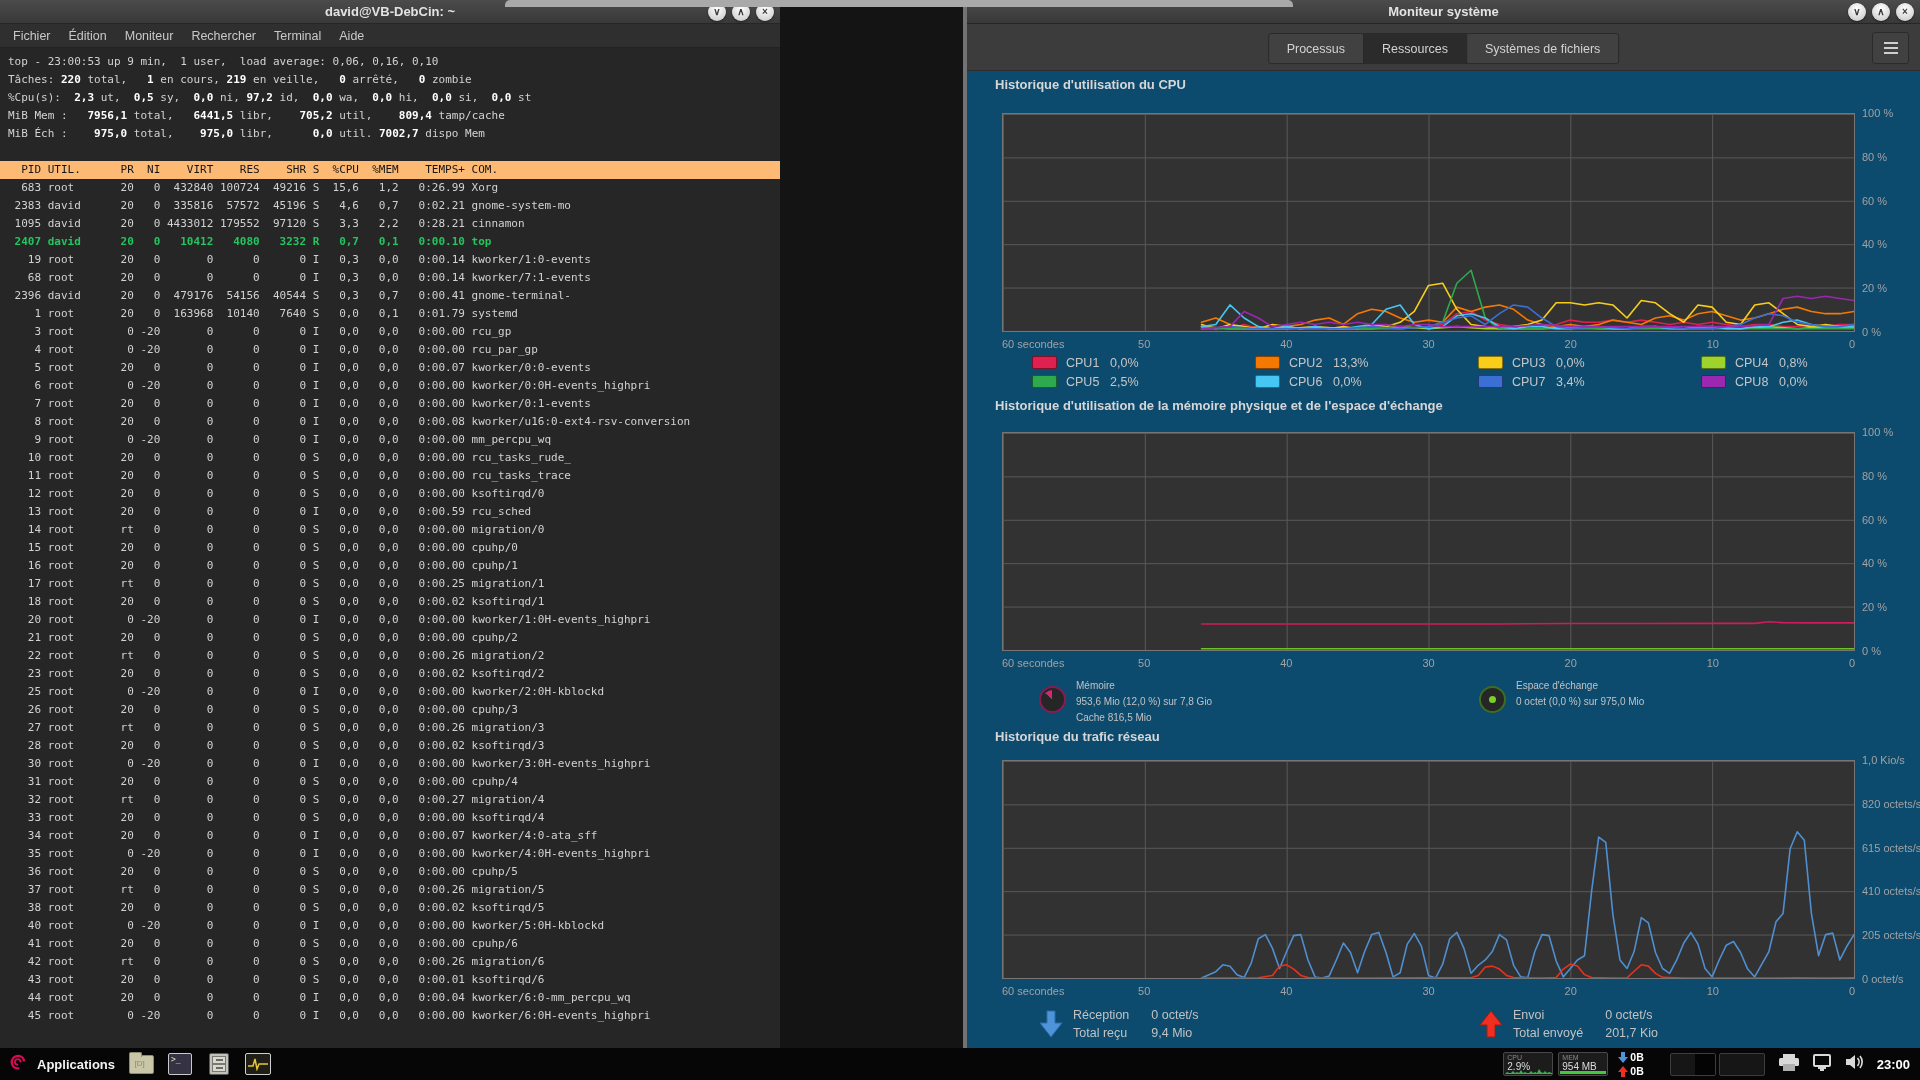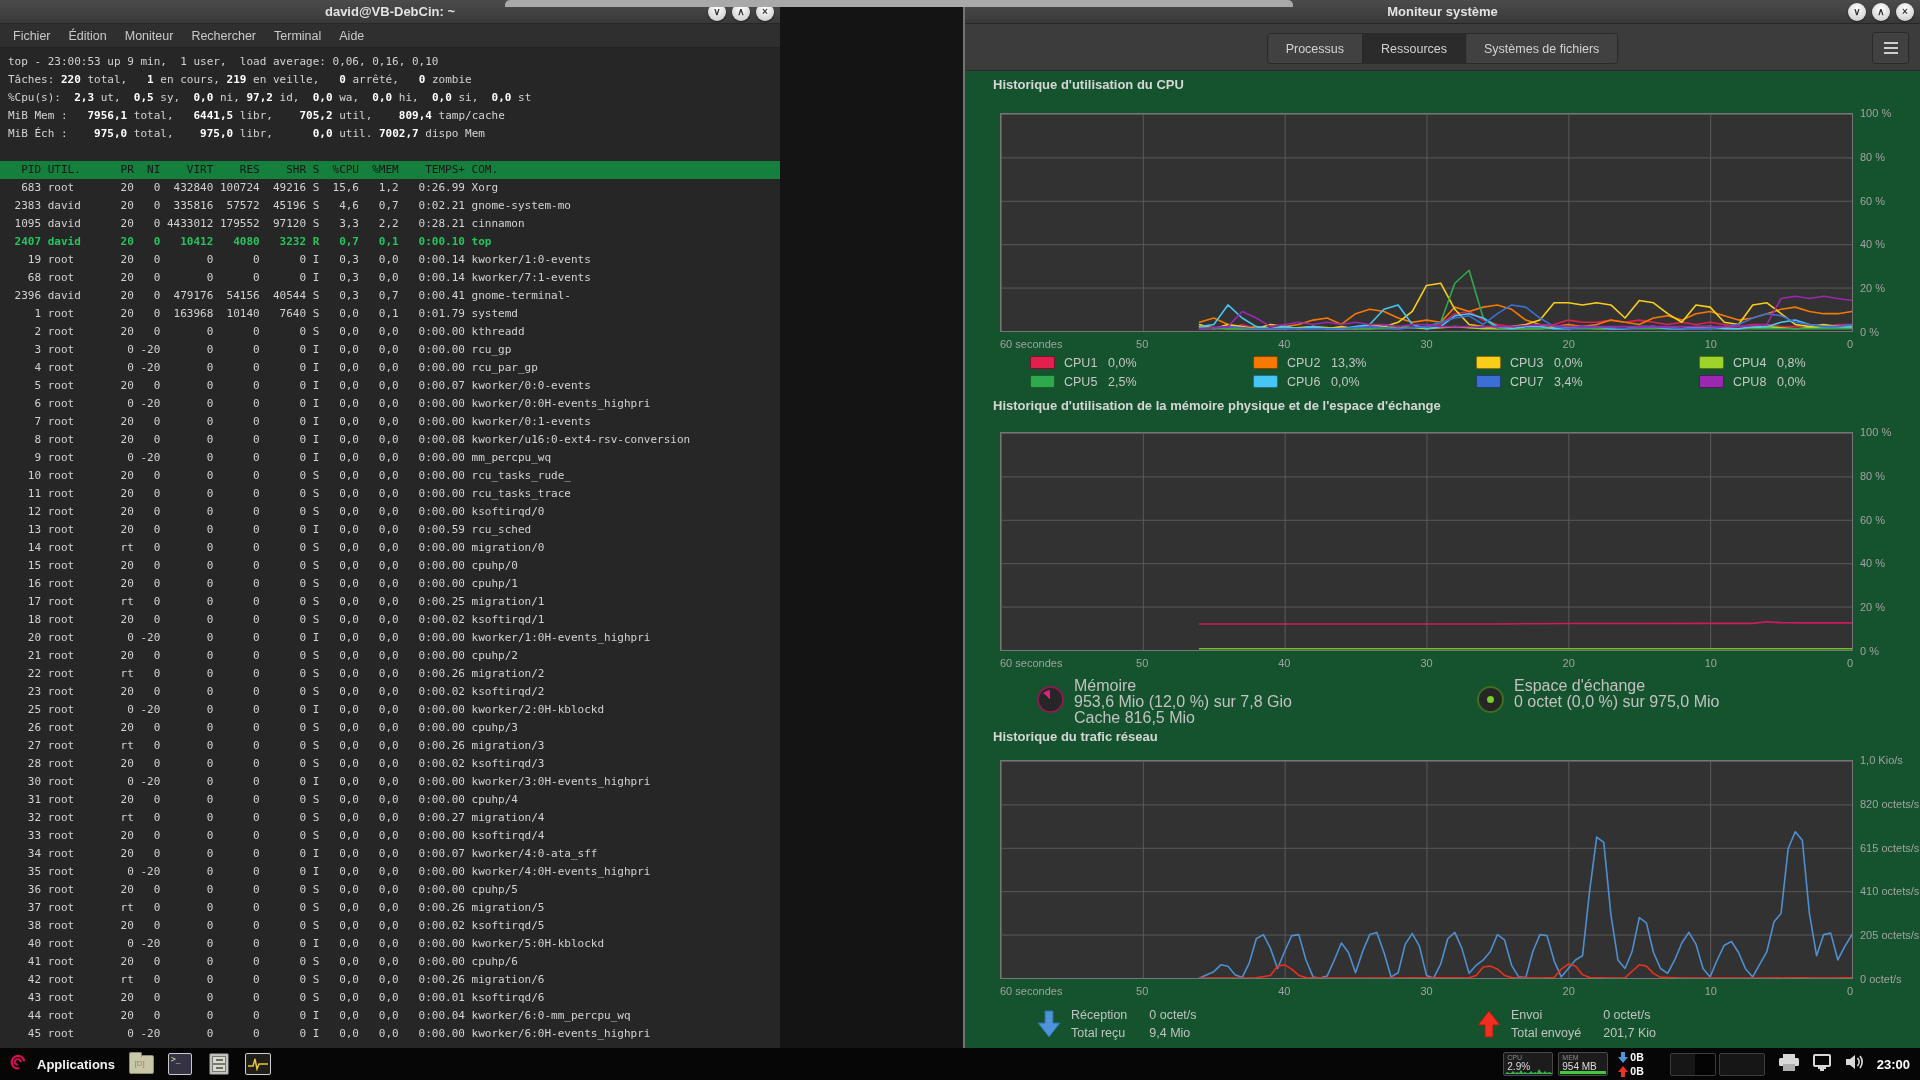--- a/index.html
+++ b/index.html
@@ -23,25 +23,25 @@
   
   #terminal { position:absolute; left:0; top:0; width:780px; height:1048px; background:#262626; z-index:2; }
   #terminal .menubar { position:absolute; left:0; top:24px; right:0; height:24px; background:#2f2f2f;
                        border-bottom:1px solid #222; display:flex; align-items:center; padding-left:4px; }
   #terminal .menubar span { padding:3px 9px; color:#c9c9c9; font-size:12.5px; }
   .term-body { position:absolute; left:0; top:48px; right:0; bottom:0; padding-top:5px;
                font-family:"DejaVu Sans Mono", monospace; font-size:11px; line-height:18px;
                color:#d2d2d2; overflow:hidden; }
   .tline { height:18px; white-space:pre; padding-left:8px; }
   .tline b { font-weight:bold; color:#ffffff; }
-  .thead { background:#15803d; color:#161616; }
+  .thead { background:#fdba74; color:#161616; }
   .bold { font-weight:bold; color:#22c55e; }
   
-  #monitor { position:absolute; left:963px; top:0; width:957px; height:1048px; background:#14532d;
-             border-left:2px solid #737373; z-index:2; }
+  #monitor { position:absolute; left:963px; top:0; width:957px; height:1048px; background:#0c4a6e;
+             border-left:4px solid #737373; z-index:2; }
   #monitor .toolbar { position:absolute; left:0; top:24px; right:0; height:47px; background:#3c3c3c;
                       border-bottom:1px solid #2d2d2d; }
   .tabs { position:absolute; left:50%; top:9px; transform:translateX(-50%); display:flex; }
   .tab { height:31px; display:flex; align-items:center; justify-content:center; padding:0 18px;
          background:#414141; border:1px solid #2a2a2a; color:#d2d2d2; font-size:12.5px; margin-left:-1px; }
   .tab:first-child { border-radius:3px 0 0 3px; margin-left:0; }
   .tab:last-child { border-radius:0 3px 3px 0; }
   .tab.active { background:#2b2b2b; }
   .menu-btn { position:absolute; right:11px; top:8px; width:37px; height:32px; background:#414141;
               border:1px solid #2a2a2a; border-radius:3px; display:flex; flex-direction:column;
@@ -58,21 +58,21 @@
   .yaxis { position:absolute; width:64px; font-size:11px; color:#a2a2a2; }
   .yaxis span { position:absolute; left:5px; transform:translateY(-50%); white-space:nowrap; }
   
   .legend-cpu { position:absolute; left:65px; top:355px; display:grid;
                 grid-template-columns:223px 223px 223px 223px; row-gap:4px; }
   .litem { display:flex; align-items:center; font-size:12.5px; color:#c6c6c6; height:15px; }
   .swatch { width:25px; height:13px; border-radius:2px; border:1px solid rgba(0,0,0,.45);
             margin-right:9px; flex:none; }
   .llabel { width:44px; }
   .lvalue { color:#c6c6c6; }
-  .memlegend { position:absolute; display:flex; font-size:16px; color:#c2c2c2; }
+  .memlegend { position:absolute; display:flex; font-size:10px; color:#c2c2c2; }
   .gauge { width:27px; height:27px; border-radius:50%; background:#262626; flex:none;
            margin-right:10px; margin-top:8px; position:relative; }
   .gauge-mem { border:2px solid #8d1a50; }
   .gauge-mem::before { content:""; position:absolute; inset:2px; border-radius:50%;
            background:conic-gradient(from -50deg, #e0217a 0 44deg, transparent 44deg); }
   .gauge-swap { border:2px solid #3f6e1f; }
   .gauge-swap::before { content:""; position:absolute; left:8px; top:8px; width:7px; height:7px;
            border-radius:50%; background:#7ad027; }
   .memlegend .lines div { line-height:16px; }
   .netlegend { position:absolute; display:flex; font-size:12.5px; color:#c2c2c2; }
@@ -148,21 +148,20 @@
       <div>
 
       <div class="tline">  683 root       20   0  432840 100724  49216 S  15,6   1,2   0:26.99 Xorg</div>
           <div class="tline"> 2383 david      20   0  335816  57572  45196 S   4,6   0,7   0:02.21 gnome-system-mo</div>
           <div class="tline"> 1095 david      20   0 4433012 179552  97120 S   3,3   2,2   0:28.21 cinnamon</div>
           <div class="tline bold"> 2407 david      20   0   10412   4080   3232 R   0,7   0,1   0:00.10 top</div>
           <div class="tline">   19 root       20   0       0      0      0 I   0,3   0,0   0:00.14 kworker/1:0-events</div>
           <div class="tline">   68 root       20   0       0      0      0 I   0,3   0,0   0:00.14 kworker/7:1-events</div>
           <div class="tline"> 2396 david      20   0  479176  54156  40544 S   0,3   0,7   0:00.41 gnome-terminal-</div>
           <div class="tline">    1 root       20   0  163968  10140   7640 S   0,0   0,1   0:01.79 systemd</div>
-          <div class="tline">    2 root       20   0       0      0      0 S   0,0   0,0   0:00.00 kthreadd</div>
           <div class="tline">    3 root        0 -20       0      0      0 I   0,0   0,0   0:00.00 rcu_gp</div>
           <div class="tline">    4 root        0 -20       0      0      0 I   0,0   0,0   0:00.00 rcu_par_gp</div>
           <div class="tline">    5 root       20   0       0      0      0 I   0,0   0,0   0:00.07 kworker/0:0-events</div>
           <div class="tline">    6 root        0 -20       0      0      0 I   0,0   0,0   0:00.00 kworker/0:0H-events_highpri</div>
           <div class="tline">    7 root       20   0       0      0      0 I   0,0   0,0   0:00.00 kworker/0:1-events</div>
           <div class="tline">    8 root       20   0       0      0      0 I   0,0   0,0   0:00.08 kworker/u16:0-ext4-rsv-conversion</div>
           <div class="tline">    9 root        0 -20       0      0      0 I   0,0   0,0   0:00.00 mm_percpu_wq</div>
           <div class="tline">   10 root       20   0       0      0      0 S   0,0   0,0   0:00.00 rcu_tasks_rude_</div>
           <div class="tline">   11 root       20   0       0      0      0 S   0,0   0,0   0:00.00 rcu_tasks_trace</div>
           <div class="tline">   12 root       20   0       0      0      0 S   0,0   0,0   0:00.00 ksoftirqd/0</div>

